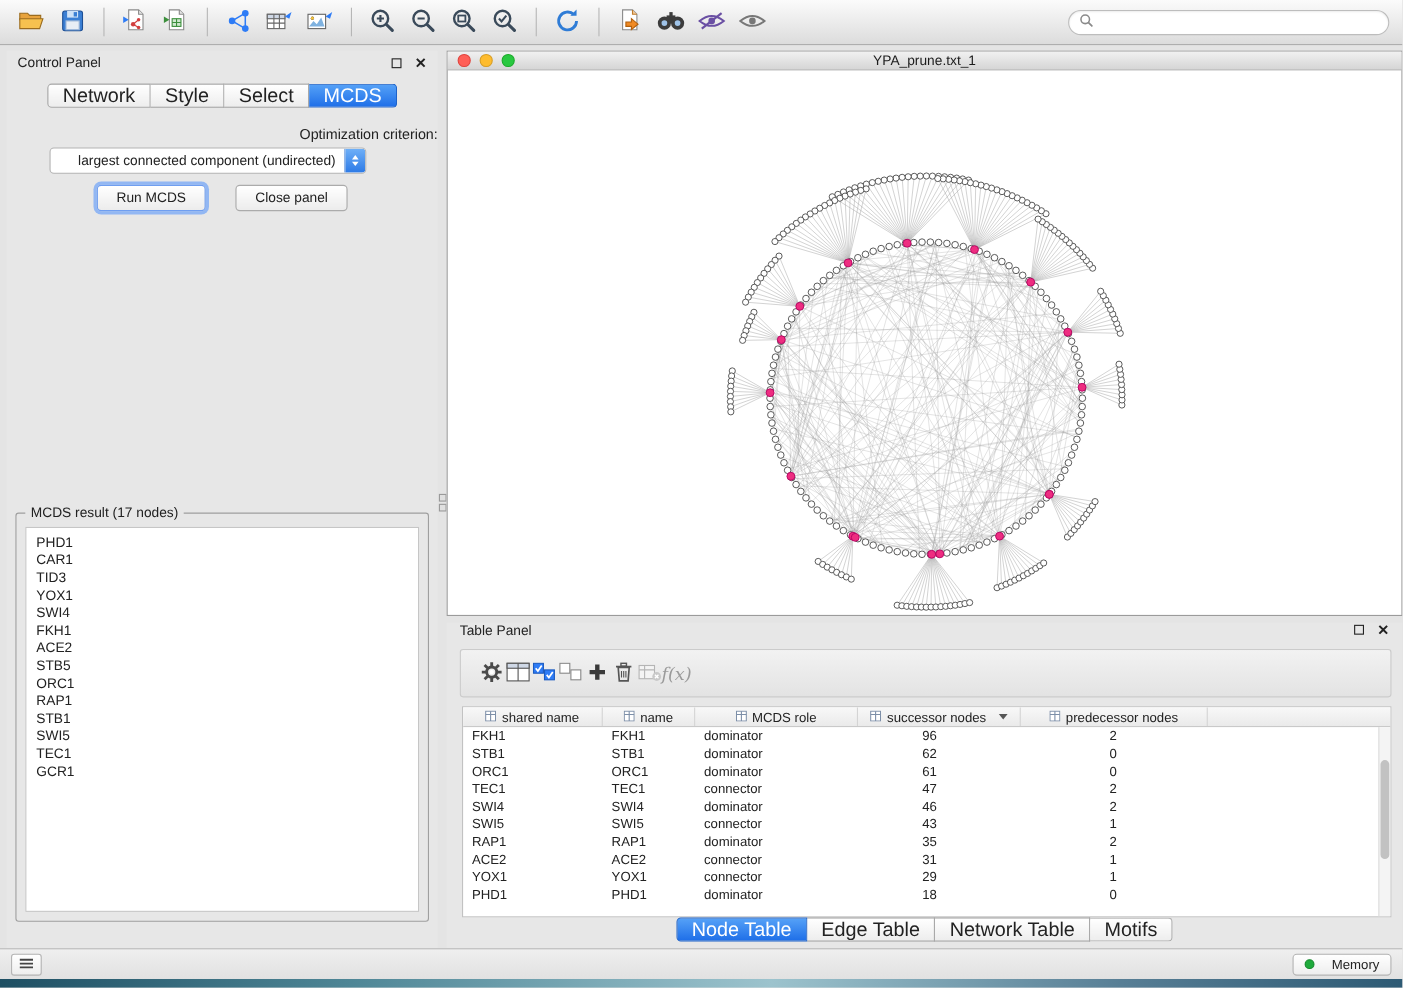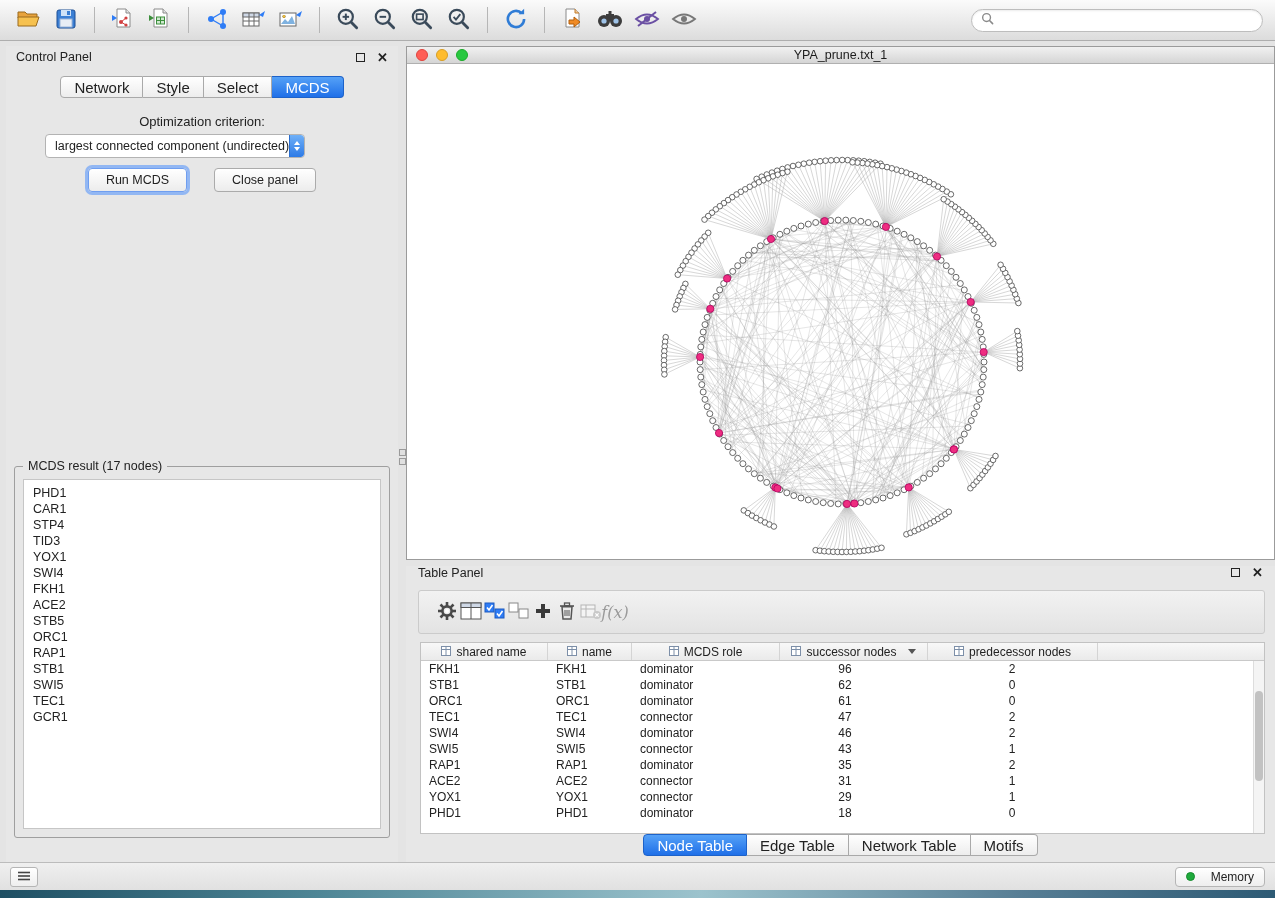--- a/index.html
+++ b/index.html
@@ -13,26 +13,26 @@
 .searchbox{margin-left:auto;width:292px;height:23px;background:#fff;border:1px solid #bdbdbd;border-radius:12px;display:flex;align-items:center;padding:0 9px;gap:6px;box-shadow:inset 0 1px 2px rgba(0,0,0,.08)}
 .searchbox input{border:none;outline:none;flex:1;font-size:12px;background:transparent;color:#333}
 
 
 .control-panel{position:absolute;left:6px;top:46px;width:392px;height:816px;background:#e7e7e7}
 .cp-header{height:22px;display:flex;align-items:center;padding:0 10px;font-size:12.5px}
 .win-btns{margin-left:auto;display:flex;gap:12px;align-items:center}
 .float-glyph{width:9px;height:9px;border:1.5px solid #222;display:inline-block}
 .close-glyph{font-size:13px;font-weight:bold;color:#222;line-height:1}
 .cp-tabs{display:flex;justify-content:center;margin-top:8px}
-.seg{height:22px;padding:0 13px;background:linear-gradient(#ffffff,#ededed);border:1px solid #a9a9a9;border-left:none;display:flex;align-items:center;font-size:15px;cursor:default}
+.seg{height:22px;padding:0 13px;background:linear-gradient(#ffffff,#ededed);border:1px solid #a9a9a9;border-left:none;display:flex;align-items:center;font-size:18px;cursor:default}
 .seg:first-child{border-left:1px solid #a9a9a9;border-radius:4px 0 0 4px}
 .seg:last-child{border-radius:0 4px 4px 0}
 .seg.sel{background:linear-gradient(#55a1f7,#1f6fe8);color:#fff;border-color:#1d62c9}
-.opt-label{text-align:center;margin-top:16px;font-size:13px}
-.selectbox{position:absolute;left:39px;top:88px;width:260px;height:24px;background:#fff;border:1px solid #b3b3b3;border-radius:4px;display:flex;align-items:center;padding-left:9px;font-size:12.5px;white-space:nowrap;overflow:hidden}
+.opt-label{text-align:right;margin-top:16px;font-size:13px}
+.selectbox{position:absolute;left:39px;top:88px;width:288px;height:24px;background:#fff;border:1px solid #b3b3b3;border-radius:4px;display:flex;align-items:center;padding-left:25px;font-size:12.5px;white-space:nowrap;overflow:hidden}
 .stepper{margin-left:auto;width:19px;height:100%;background:linear-gradient(#6fb0f8,#2d7ae6);border-left:1px solid #2a6dcc;border-radius:0 3px 3px 0;display:flex;flex-direction:column;align-items:center;justify-content:center;gap:2px}
 .car-up{width:0;height:0;border-left:3.5px solid transparent;border-right:3.5px solid transparent;border-bottom:4px solid #fff}
 .car-dn{width:0;height:0;border-left:3.5px solid transparent;border-right:3.5px solid transparent;border-top:4px solid #fff}
 .btn-row{position:absolute;top:122px;left:0;width:100%;display:flex;justify-content:center;gap:27px}
 .btn{height:24px;padding:0 17px;background:linear-gradient(#ffffff,#ececec);border:1px solid #ababab;border-radius:4px;font-size:12.5px;display:flex;align-items:center;cursor:default}
 .btn.default-focus{box-shadow:0 0 0 3px rgba(77,144,254,.55);border-color:#6f9ef0}
 .groupbox{position:absolute;left:8px;top:420px;width:376px;bottom:24px;border:1px solid #9f9f9f;border-radius:3px}
 .gb-legend{position:absolute;top:-8px;left:8px;background:#e7e7e7;padding:0 5px;font-size:12.5px}
 .mcds-list{position:absolute;left:8px;right:8px;top:12px;bottom:8px;background:#fff;border:1px solid #c6c6c6;overflow:hidden;padding:5px 9px;font-size:12.5px;line-height:16px}
 .mcds-item{height:16px;white-space:nowrap}
@@ -251,21 +251,20 @@
   </div>
   <div class="btn-row">
     <div class="btn default-focus">Run MCDS</div>
     <div class="btn">Close panel</div>
   </div>
   <div class="groupbox">
     <span class="gb-legend">MCDS result (17 nodes)</span>
     <div class="mcds-list">
         <div class="mcds-item">PHD1</div>
         <div class="mcds-item">CAR1</div>
-        <div class="mcds-item">STP4</div>
         <div class="mcds-item">TID3</div>
         <div class="mcds-item">YOX1</div>
         <div class="mcds-item">SWI4</div>
         <div class="mcds-item">FKH1</div>
         <div class="mcds-item">ACE2</div>
         <div class="mcds-item">STB5</div>
         <div class="mcds-item">ORC1</div>
         <div class="mcds-item">RAP1</div>
         <div class="mcds-item">STB1</div>
         <div class="mcds-item">SWI5</div>

